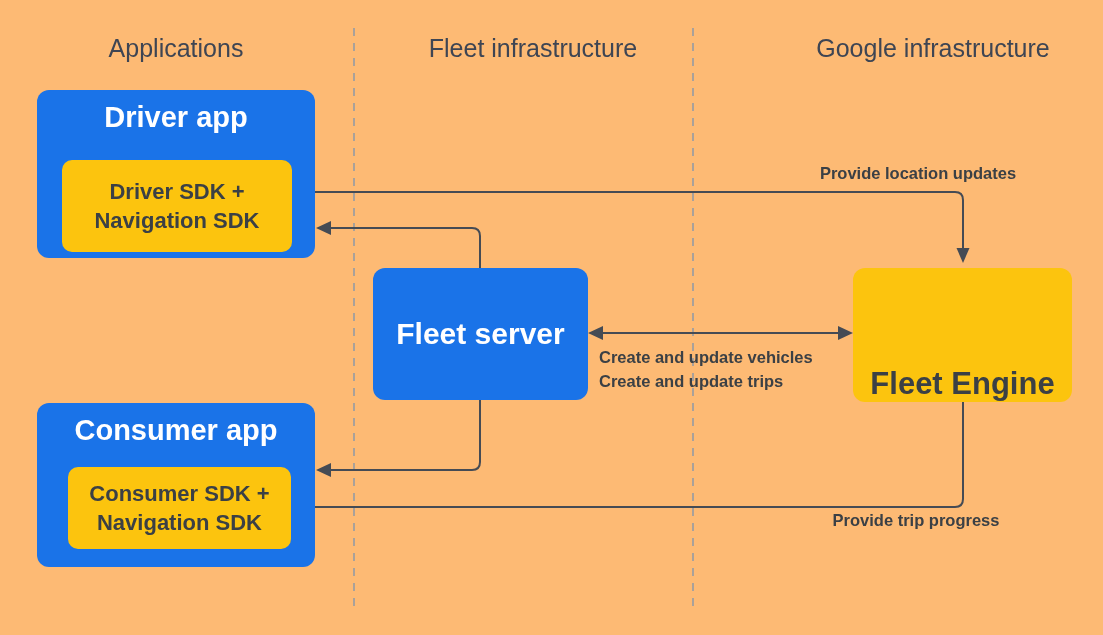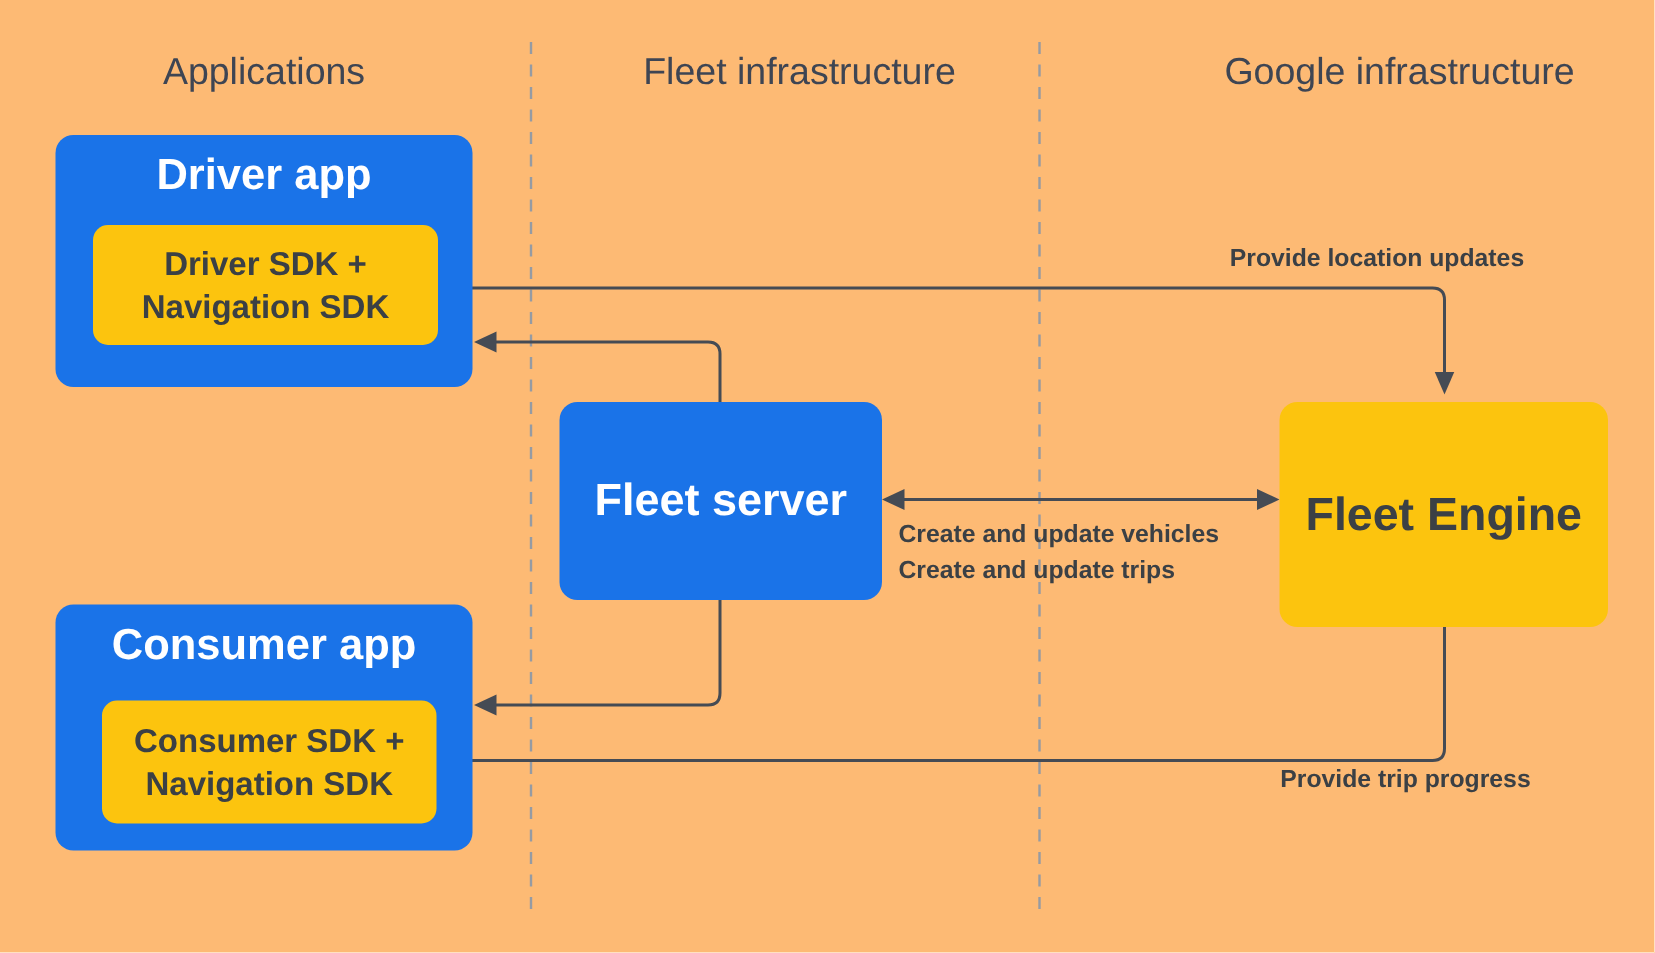--- a/index.html
+++ b/index.html
@@ -61,45 +61,45 @@
     position: absolute;
     display: flex;
     align-items: center;
     justify-content: center;
     text-align: center;
     color: #3b4045;
     font-size: 22px;
     font-weight: 700;
     line-height: 1.32;
   }
-  .driver-sdk   { left: 25px; top: 60px; width: 230px; height: 80px; }
+  .driver-sdk   { left: 25px; top: 70px; width: 230px; height: 92px; }
   .consumer-sdk { left: 31px; top: 64px; width: 223px; height: 82px; }
 
   .server-box {
     left: 373px; top: 268px; width: 215px; height: 132px;
     display: flex; align-items: center; justify-content: center;
     color: #ffffff; font-size: 30px; font-weight: 700;
   }
   .fleet-box {
-    left: 853px; top: 268px; width: 219px; height: 150px;
-    display: flex; align-items: center; justify-content: center;
+    left: 853px; top: 268px; width: 219px; height: 134px;
+    display: flex; align-items: flex-end; justify-content: center;
     color: #3b4045; font-size: 31px; font-weight: 700;
     border-radius: 12px;
   }
   .edge-label {
     position: absolute;
     color: #3b4045;
     font-size: 16.5px;
     font-weight: 700;
     white-space: nowrap;
   }
   .lbl-location { left: 918px; top: 173px; transform: translate(-50%, -50%); }
   .lbl-vehicles { left: 599px; top: 357px; transform: translateY(-50%); }
   .lbl-trips    { left: 599px; top: 381px; transform: translateY(-50%); }
-  .lbl-progress { left: 937px; top: 520px; transform: translate(-50%, -50%); }
+  .lbl-progress { left: 916px; top: 520px; transform: translate(-50%, -50%); }
 </style>
 </head>
 <body>
 
 <div class="canvas">
 
   <svg class="wires" width="1103" height="635" viewBox="0 0 1103 635">
 
     <line x1="354" y1="28" x2="354" y2="607" stroke="#959ba3" stroke-width="1.6" stroke-dasharray="8 7"></line>
     <line x1="693" y1="28" x2="693" y2="607" stroke="#959ba3" stroke-width="1.6" stroke-dasharray="8 7"></line>

